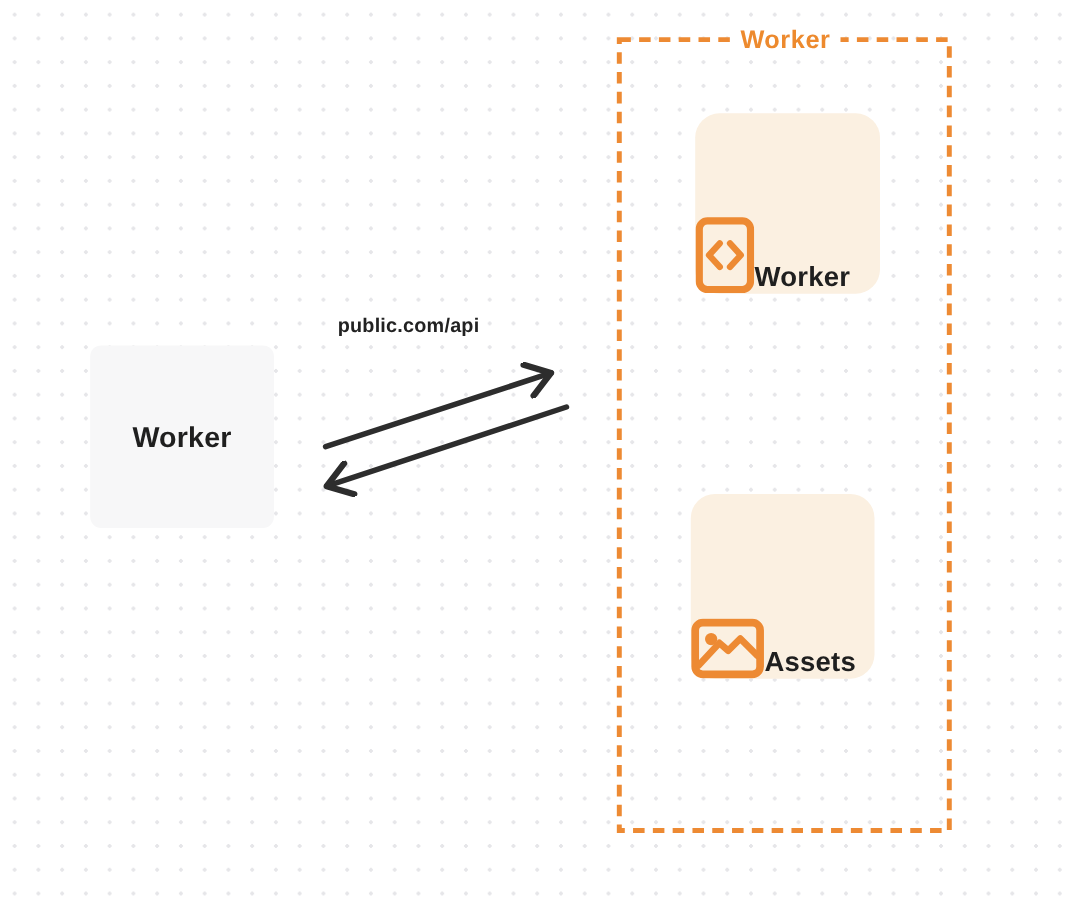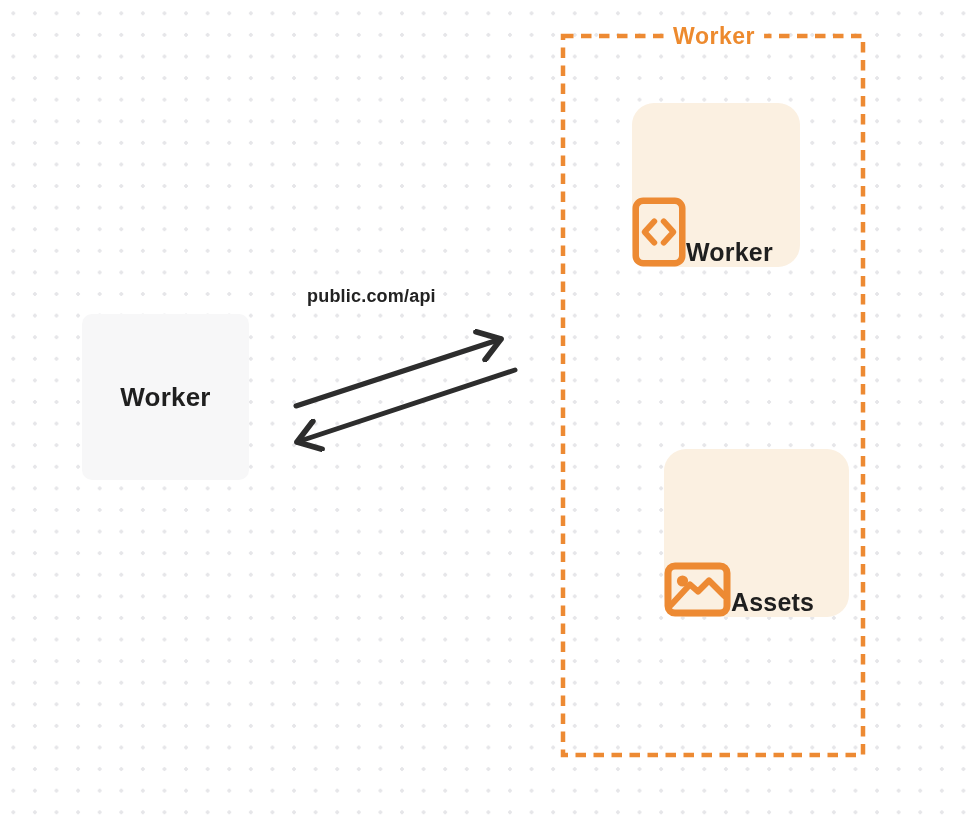--- a/index.html
+++ b/index.html
@@ -38,21 +38,21 @@
   }
 
   .node-card {
     position: absolute;
     background: #fbf0e1;
     border-radius: 22px;
     display: flex;
     align-items: flex-end;
   }
   .card-worker { left: 632px; top: 103px; width: 168px; height: 164px; padding-top: 25px; }
-  .card-assets { left: 628px; top: 449px; width: 185px; height: 168px; padding-top: 33px; margin-left: 36px; }
+  .card-assets { left: 628px; top: 449px; width: 167px; height: 168px; padding-top: 33px; }
   .card-worker .node-label { margin-top: 24px; }
   .card-assets .node-label { margin-top: 27px; }
   .node-label {
     font-size: 25px;
     font-weight: bold;
     color: #1f1f1f;
     letter-spacing: 0.2px;
   }
 
   .client-box {

